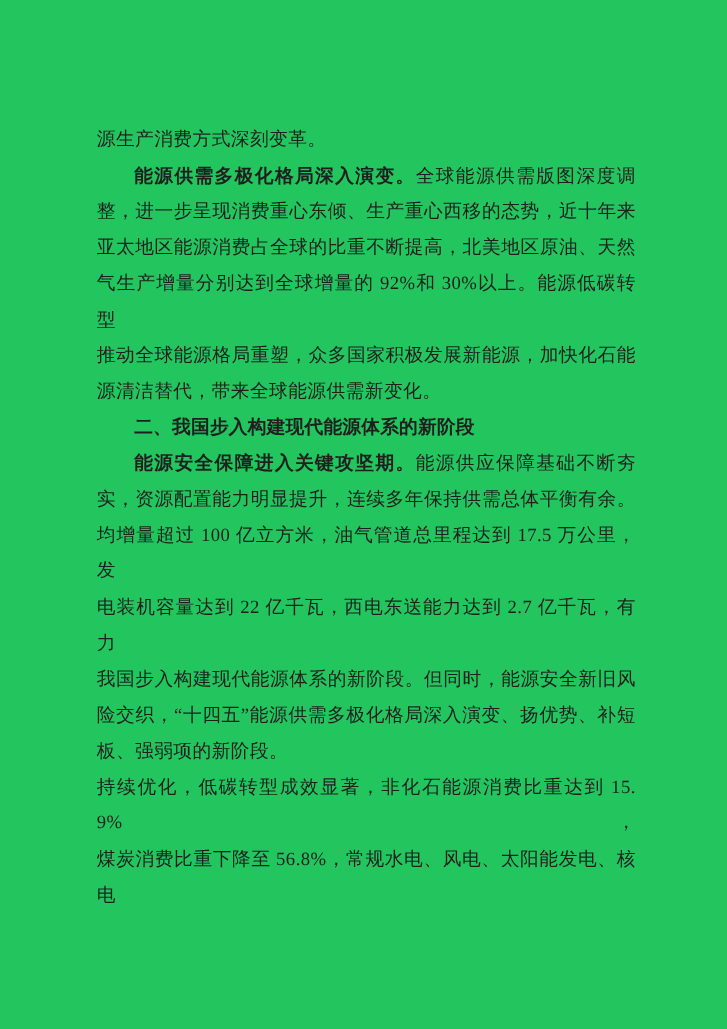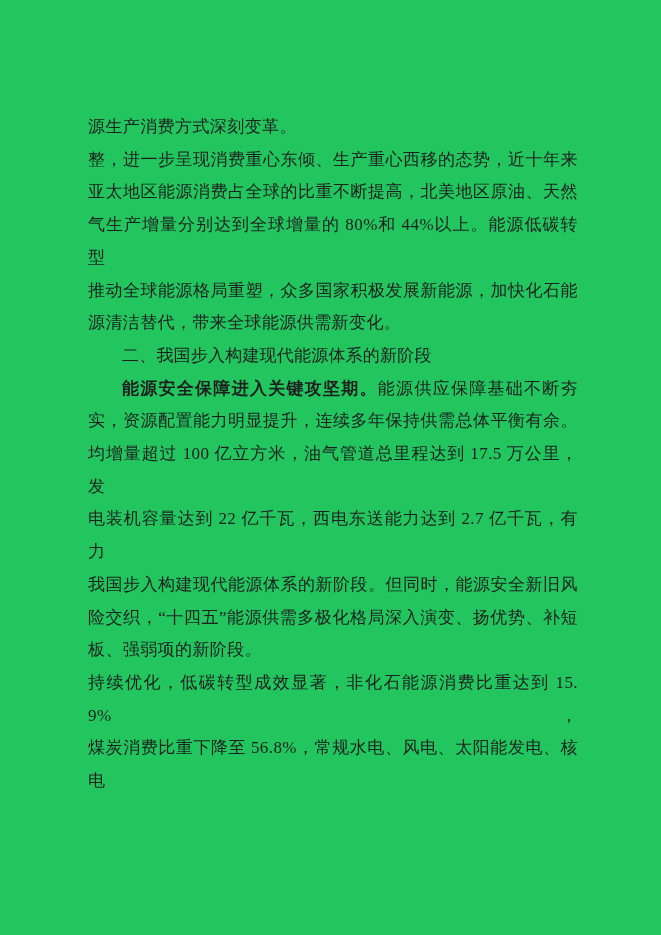--- a/index.html
+++ b/index.html
@@ -35,37 +35,38 @@
   }
   .line.j {
     text-align: justify;
     text-align-last: justify;
   }
   .line.indent {
     text-indent: 2em;
   }
   .line.heading {
     font-family: "Liberation Sans", "DejaVu Sans", sans-serif;
-    font-weight: 400;
+    font-weight: 700;
     letter-spacing: 0.2px;
   }
   .lead {
     font-weight: 700;
   }
 </style>
 </head>
 <body>
 
 <div class="page">
   <div class="content">
 
   <div class="line">源生产消费方式深刻变革。</div>
+      <div class="line indent j"><span class="lead">能源供需多极化格局深入演变。</span><span>全球能源供需版图深度调</span></div>
       <div class="line j">整，进一步呈现消费重心东倾、生产重心西移的态势，近十年来</div>
       <div class="line j">亚太地区能源消费占全球的比重不断提高，北美地区原油、天然</div>
-      <div class="line j">气生产增量分别达到全球增量的 80%和 44%以上。能源低碳转型</div>
+      <div class="line j">气生产增量分别达到全球增量的 92%和 30%以上。能源低碳转型</div>
       <div class="line j">推动全球能源格局重塑，众多国家积极发展新能源，加快化石能</div>
       <div class="line">源清洁替代，带来全球能源供需新变化。</div>
       <div class="line heading indent">二、我国步入构建现代能源体系的新阶段</div>
       <div class="line indent j"><span class="lead">能源安全保障进入关键攻坚期。</span><span>能源供应保障基础不断夯</span></div>
       <div class="line j">实，资源配置能力明显提升，连续多年保持供需总体平衡有余。</div>
       <div class="line j">均增量超过 100 亿立方米，油气管道总里程达到 17.5 万公里，发</div>
       <div class="line j">电装机容量达到 22 亿千瓦，西电东送能力达到 2.7 亿千瓦，有力</div>
       <div class="line j">我国步入构建现代能源体系的新阶段。但同时，能源安全新旧风</div>
       <div class="line j">险交织，“十四五”能源供需多极化格局深入演变、扬优势、补短</div>
       <div class="line">板、强弱项的新阶段。</div>

